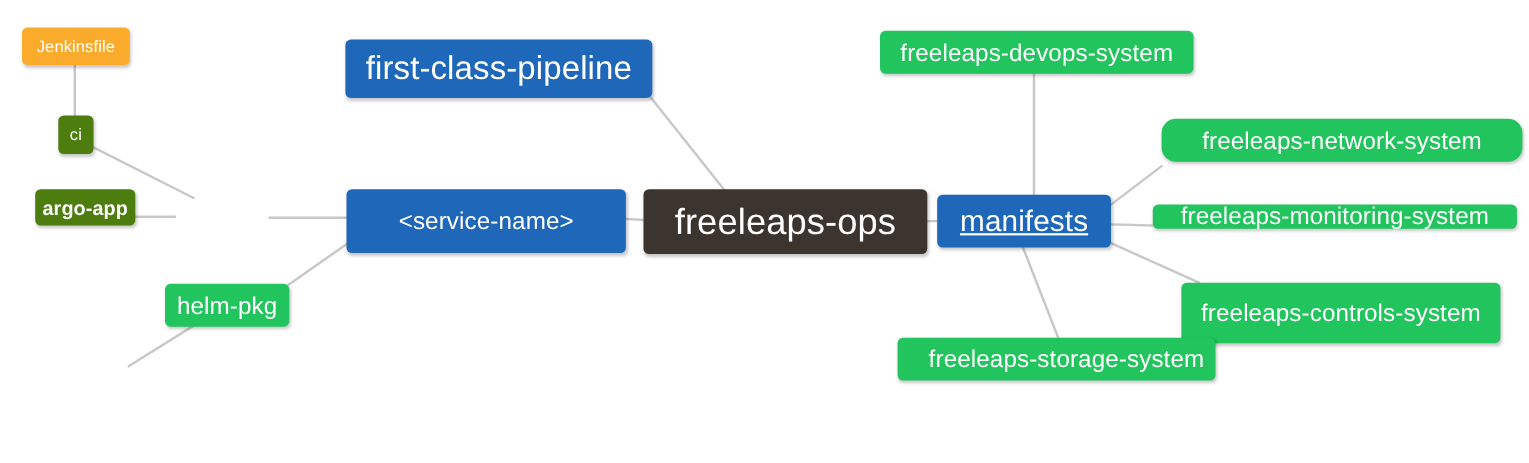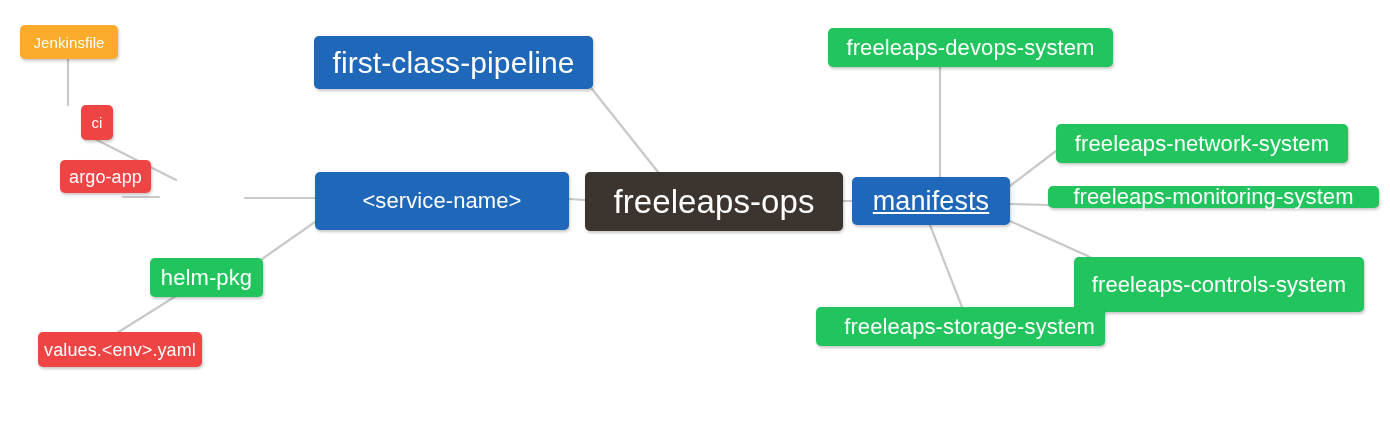--- a/index.html
+++ b/index.html
@@ -52,40 +52,39 @@
   .lvl-blue {
     background: #1f67b9;
   }
   .lvl-green {
     background: #21c45d;
   }
   .lvl-orange {
     background: #fbab2c;
   }
   .lvl-red {
-    background: #ef4444;
-    margin-left: 28px;
+    background: #4d7c0f;
   }
 
   
   #node-root            { left: 585px; top: 172px;  width: 258px; height: 59px; }
   #node-first-class     { left: 314px; top: 36px;   width: 279px; height: 53px;  font-size: 30px; }
   #node-service-name    { left: 315px; top: 172px;  width: 254px; height: 58px;  font-size: 22px; }
   #node-manifests       { left: 852px; top: 177px;  width: 158px; height: 48px;  font-size: 27px; text-decoration: underline; }
 
   #node-env             { left: 159px; top: 178px;  width: 86px;  height: 38px;  font-size: 22px; }
   #node-helm-pkg        { left: 150px; top: 258px;  width: 113px; height: 39px;  font-size: 22px; }
 
   #node-jenkinsfile     { left: 20px;  top: 25px;   width: 98px;  height: 34px;  font-size: 15px; }
   #node-ci              { left: 53px;  top: 105px;  width: 32px;  height: 35px;  font-size: 15px; }
-  #node-argo-app        { left: 32px;  top: 160px;  width: 91px;  height: 33px;  font-size: 18px; }
+  #node-argo-app        { left: 32px;  top: 172px;  width: 91px;  height: 33px;  font-size: 18px; font-weight: bold; }
   #node-values-yaml     { left: 10px;  top: 332px;  width: 164px; height: 35px;  font-size: 18px; }
 
-  #node-devops-system     { left: 800px;  top: 28px;  width: 285px; height: 39px; font-size: 22px; margin-left: 28px; }
-  #node-network-system    { left: 1056px; top: 124px; width: 292px; height: 39px; font-size: 22px; }
+  #node-devops-system     { left: 800px;  top: 28px;  width: 285px; height: 39px; font-size: 22px; }
+  #node-network-system    { left: 1056px; top: 108px; width: 328px; height: 39px; font-size: 22px; border-radius: 13px; }
   #node-monitoring-system { left: 1048px; top: 186px; width: 331px; height: 22px; font-size: 22px; }
   #node-controls-system   { left: 1074px; top: 257px; width: 290px; height: 55px; font-size: 22px; }
   #node-storage-system    { left: 816px;  top: 307px; width: 289px; height: 39px; font-size: 22px; padding-left: 30px; }
 </style>
 </head>
 <body>
 
 <div id="mindmap">
 
   <svg id="edges" viewBox="0 0 1390 421" width="1390" height="421">
@@ -147,23 +146,20 @@
   </div>
 
   <div class="node lvl-red" id="node-ci">
     <span class="node-label">ci</span>
   </div>
 
   <div class="node lvl-red" id="node-argo-app">
     <span class="node-label">argo-app</span>
   </div>
 
-  <div class="node lvl-red" id="node-values-yaml">
-    <span class="node-label">values.&lt;env&gt;.yaml</span>
-  </div>
 
   <div class="node lvl-green" id="node-devops-system">
     <span class="node-label">freeleaps-devops-system</span>
   </div>
 
   <div class="node lvl-green" id="node-network-system">
     <span class="node-label">freeleaps-network-system</span>
   </div>
 
   <div class="node lvl-green" id="node-monitoring-system">

